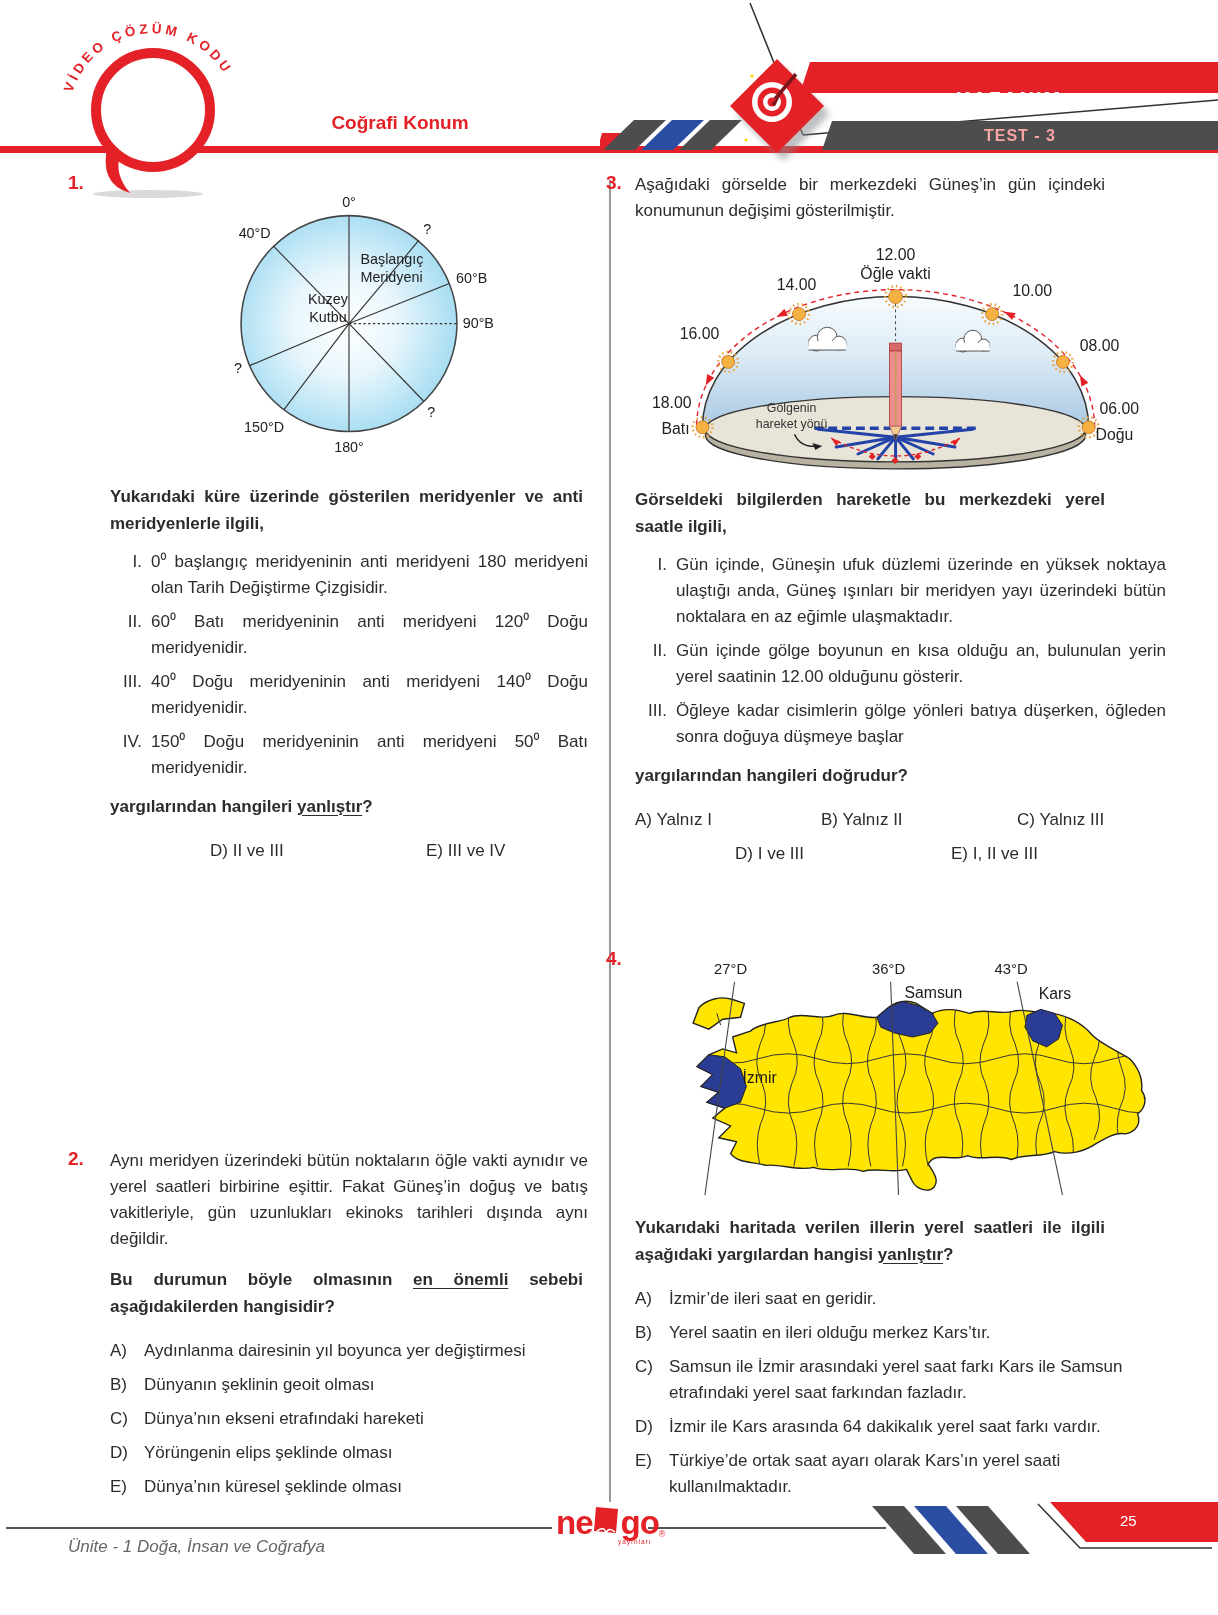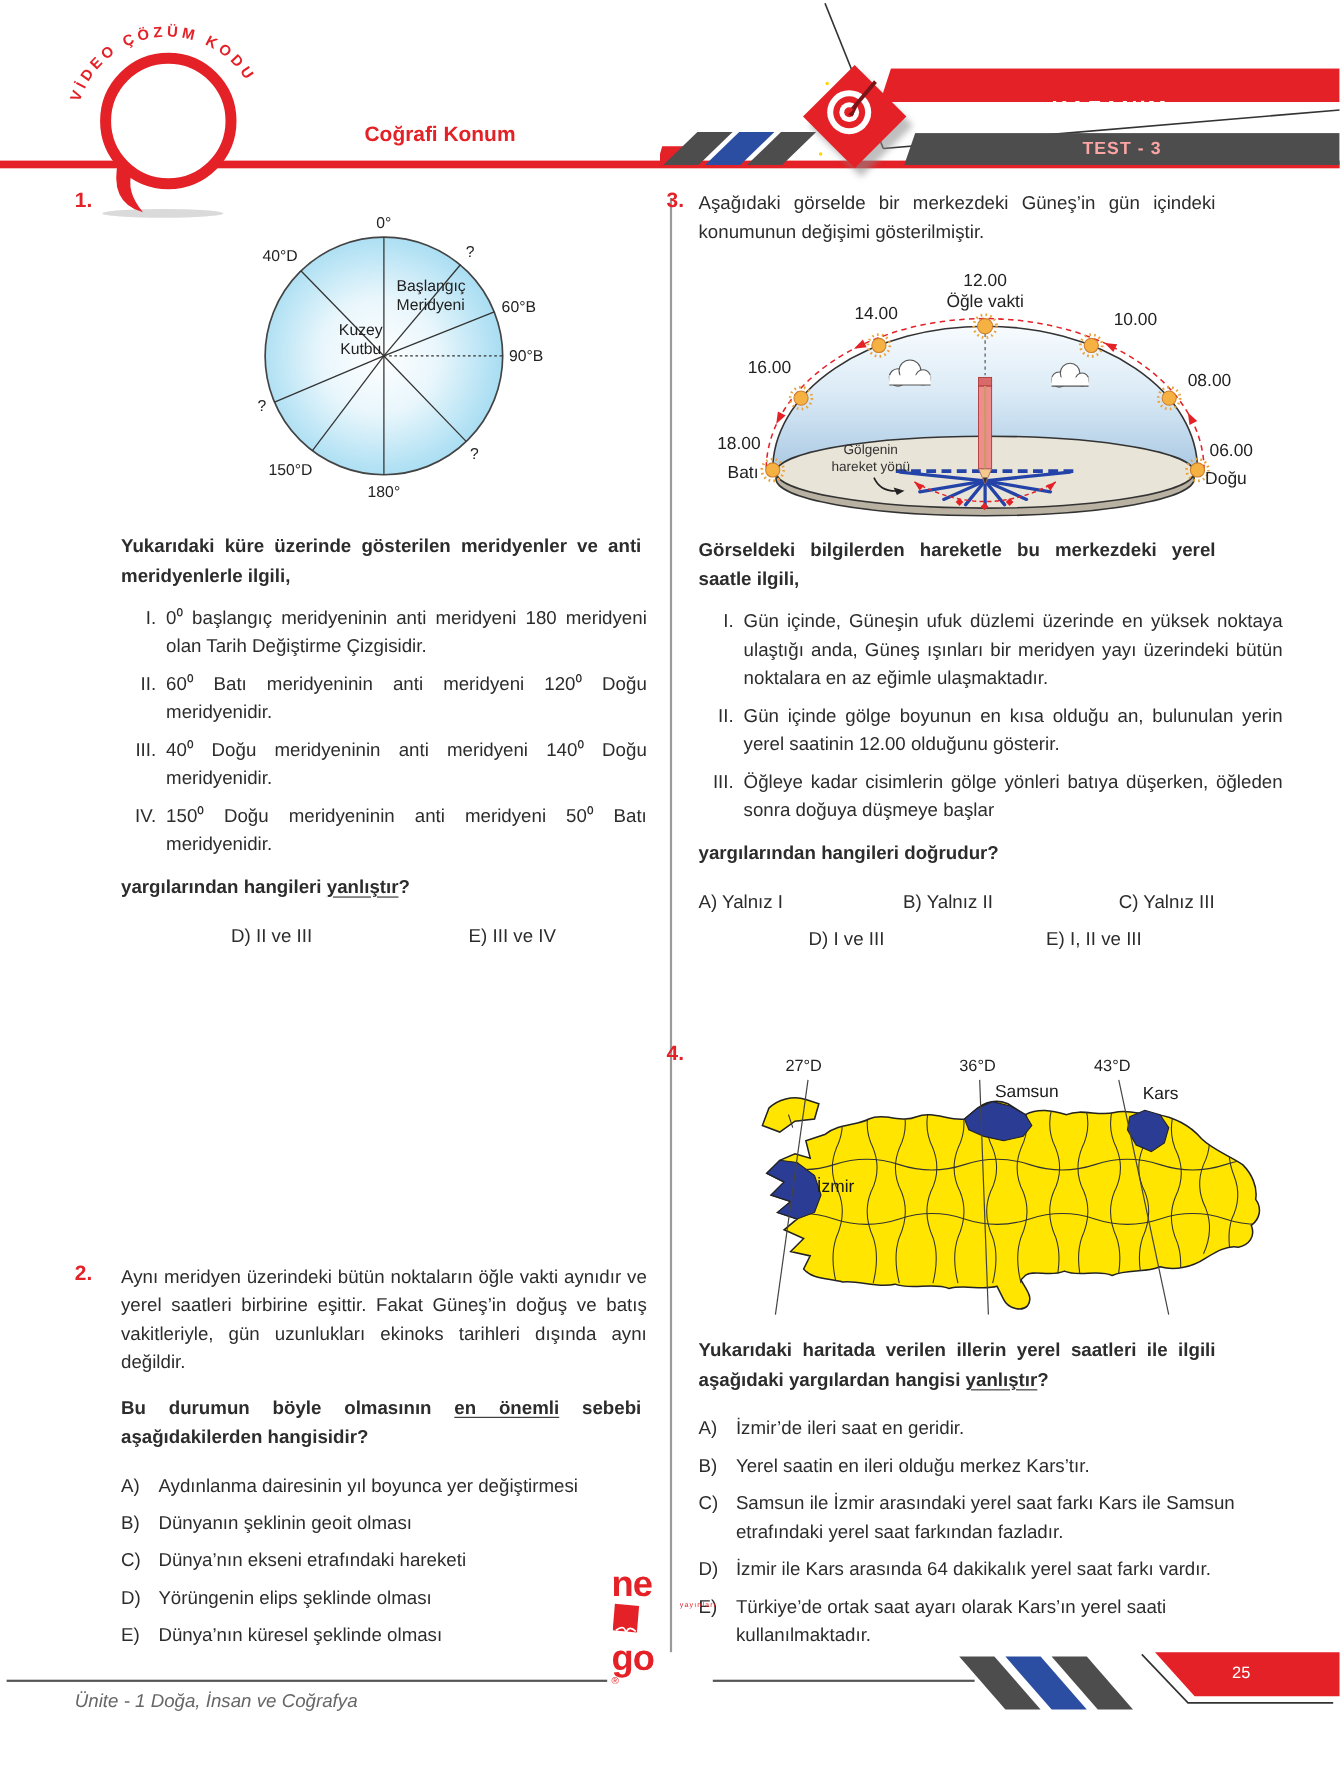--- a/index.html
+++ b/index.html
@@ -56,21 +56,21 @@
   .opts-row.r2 .opt:nth-child(1){width:180px;}
   .opt-list{margin-top:18px;}
   .ol{display:flex;font-size:17px;line-height:26px;margin-bottom:8px;}
   .ol .lab{width:34px;flex:none;}
   .ol .otx{flex:1;}
   .fig{display:block;margin:10px auto 6px auto;}
   
   .f-line-l{position:absolute;left:6px;top:1527px;width:546px;height:2px;background:#555;}
   .f-line-r{position:absolute;left:648px;top:1527px;width:238px;height:2px;background:#555;}
   .f-unit{position:absolute;left:68px;top:1537px;font-style:italic;font-size:17px;color:#666;}
-  .nego{position:absolute;left:556px;top:1423px;display:flex;align-items:flex-start;flex-direction:column;}
+  .nego{position:absolute;left:556px;top:1505px;display:flex;align-items:flex-end;}
   .nego .ne,.nego .go{color:var(--red);font-weight:bold;font-size:33px;letter-spacing:-1px;line-height:33px;}
   .nego .book{width:26px;height:34px;margin:0 1px;}
   .nego .reg{color:var(--red);font-size:9px;margin-top:0px;}
   .nego .sub{position:absolute;left:62px;top:33px;color:var(--red);font-size:6.5px;letter-spacing:1px;}
   .ftr-decor{position:absolute;left:858px;top:1498px;width:360px;height:64px;}
   .page-num{position:absolute;left:1120px;top:1512px;color:#fff;font-size:15px;}
 </style>
 </head>
 <body>
 

